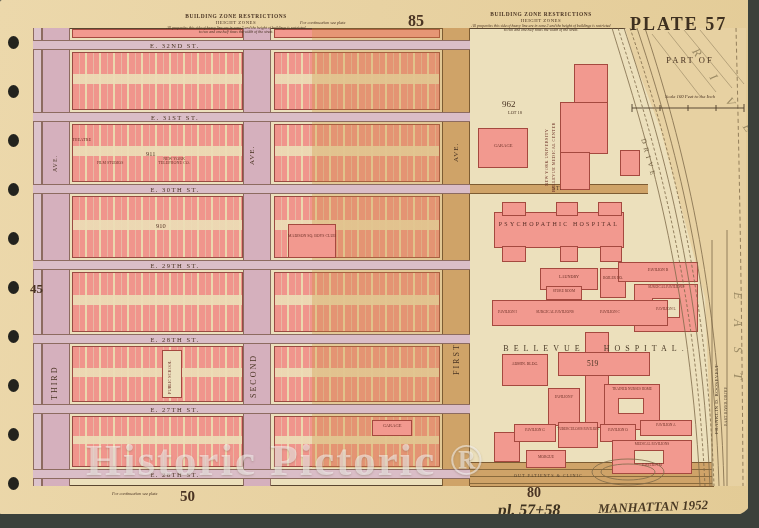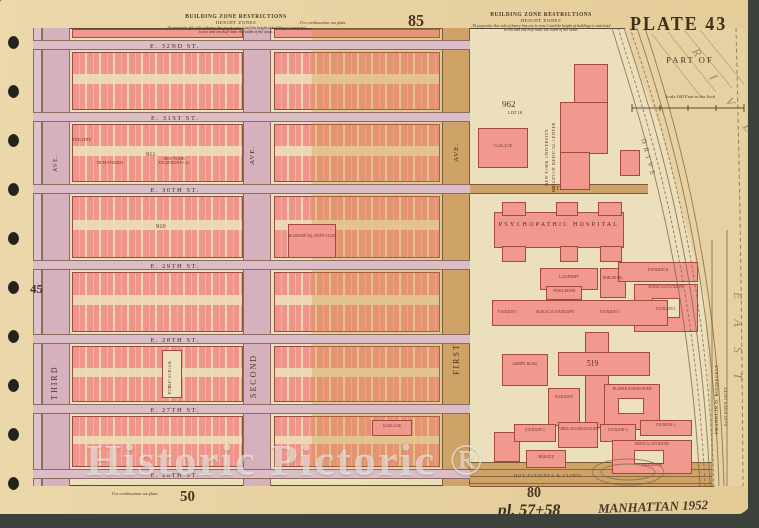--- a/index.html
+++ b/index.html
@@ -157,21 +157,21 @@
 
   <div class="lbl c" style="left:150px;top:14px;width:172px;font-size:5.4px;font-weight:bold;letter-spacing:.6px">BUILDING ZONE RESTRICTIONS</div>
   <div class="lbl c" style="left:150px;top:20px;width:172px;font-size:4.8px;letter-spacing:.5px">HEIGHT ZONES</div>
   <div class="lbl c" style="left:166px;top:26px;width:140px;font-size:3.9px;font-style:italic;white-space:normal">All properties this side of heavy line are in zone 2 and the height of buildings is restricted to two and one half times the width of the street.</div>
   <div class="lbl c" style="left:455px;top:12px;width:172px;font-size:5.4px;font-weight:bold;letter-spacing:.6px">BUILDING ZONE RESTRICTIONS</div>
   <div class="lbl c" style="left:455px;top:18px;width:172px;font-size:4.8px;letter-spacing:.5px">HEIGHT ZONES</div>
   <div class="lbl c" style="left:471px;top:24px;width:140px;font-size:3.9px;font-style:italic;white-space:normal">All properties this side of heavy line are in zone 2 and the height of buildings is restricted to two and one half times the width of the street.</div>
   <div class="lbl" style="left:300px;top:21px;font-size:4.3px;font-style:italic">For continuation see plate</div>
   <div class="lbl" style="left:408px;top:12px;font-size:16px;font-weight:bold">85</div>
 
-  <div class="lbl" style="left:630px;top:15px;font-size:18px;font-weight:bold;letter-spacing:2px;color:#3e3020">PLATE 43</div>
+  <div class="lbl" style="left:630px;top:15px;font-size:18px;font-weight:bold;letter-spacing:2px;color:#3e3020">PLATE 57</div>
   <div class="lbl c" style="left:640px;top:56px;width:100px;font-size:8.5px;letter-spacing:2px">PART OF</div>
   <div class="lbl c" style="left:636px;top:94px;width:108px;font-size:4.8px;font-style:italic">Scale 160 Feet to the Inch</div>
 
   <div class="lbl" style="left:30px;top:282px;font-size:13px;font-weight:bold">45</div>
   <div class="lbl" style="left:180px;top:488px;font-size:15px;font-weight:bold">50</div>
   <div class="lbl" style="left:527px;top:485px;font-size:14px;font-weight:bold">80</div>
   <div class="lbl" style="left:112px;top:492px;font-size:4.3px;font-style:italic">For continuation see plate</div>
 
   <div class="lbl c" style="left:100px;top:41.5px;width:150px;font-size:6.5px;letter-spacing:1.5px">E. 32ND ST.</div>
   <div class="lbl c" style="left:100px;top:113.5px;width:150px;font-size:6.5px;letter-spacing:1.5px">E. 31ST ST.</div>
@@ -206,20 +206,21 @@
   <div class="lbl c" style="left:494px;top:221px;width:130px;font-size:6px;letter-spacing:2.2px;color:#5a2e26">PSYCHOPATHIC HOSPITAL</div>
   <div class="lbl c" style="left:540px;top:275px;width:58px;font-size:4.2px;color:#6e3228">LAUNDRY</div>
   <div class="lbl c" style="left:598px;top:277px;width:30px;font-size:3.6px;color:#6e3228;white-space:normal">BOILER HO.</div>
   <div class="lbl c" style="left:618px;top:268px;width:80px;font-size:3.8px;color:#6e3228">PAVILION B</div>
   <div class="lbl c" style="left:636px;top:286px;width:60px;font-size:3.5px;color:#6e3228;white-space:normal">SURGICAL PAVILIONS</div>
   <div class="lbl c" style="left:636px;top:308px;width:60px;font-size:3.6px;color:#6e3228">PAVILION L</div>
   <div class="lbl c" style="left:546px;top:290px;width:36px;font-size:3.5px;color:#6e3228">STORE ROOM</div>
   <div class="lbl" style="left:498px;top:310px;font-size:3.7px;color:#6e3228">PAVILION I</div>
   <div class="lbl" style="left:536px;top:310px;font-size:3.7px;color:#6e3228">SURGICAL PAVILIONS</div>
   <div class="lbl" style="left:600px;top:310px;font-size:3.7px;color:#6e3228">PAVILION C</div>
+  <div class="lbl c" style="left:490px;top:345px;width:212px;font-size:8px;letter-spacing:5px;word-spacing:12px;color:#4a3a28">BELLEVUE HOSPITAL.</div>
   <div class="lbl c" style="left:502px;top:362px;width:46px;font-size:3.9px;color:#6e3228;white-space:normal">ADMIN. BLDG.</div>
   <div class="lbl" style="left:587px;top:360px;font-size:7.5px;color:#4a3423">519</div>
   <div class="lbl c" style="left:604px;top:388px;width:56px;font-size:3.4px;color:#6e3228;white-space:normal">TRAINED NURSES HOME</div>
   <div class="lbl c" style="left:548px;top:396px;width:32px;font-size:3.5px;color:#6e3228;white-space:normal">PAVILION F</div>
   <div class="lbl c" style="left:514px;top:429px;width:42px;font-size:3.6px;color:#6e3228">PAVILION G</div>
   <div class="lbl c" style="left:556px;top:428px;width:44px;font-size:3.4px;color:#6e3228;white-space:normal">TUBERCULOSIS PAVILION</div>
   <div class="lbl c" style="left:600px;top:429px;width:36px;font-size:3.6px;color:#6e3228">PAVILION O</div>
   <div class="lbl c" style="left:640px;top:424px;width:52px;font-size:3.6px;color:#6e3228">PAVILION A</div>
   <div class="lbl c" style="left:612px;top:443px;width:80px;font-size:3.5px;color:#6e3228">MEDICAL PAVILIONS</div>
   <div class="lbl c" style="left:612px;top:464px;width:80px;font-size:3.5px;color:#6e3228">PAVILION M</div>

